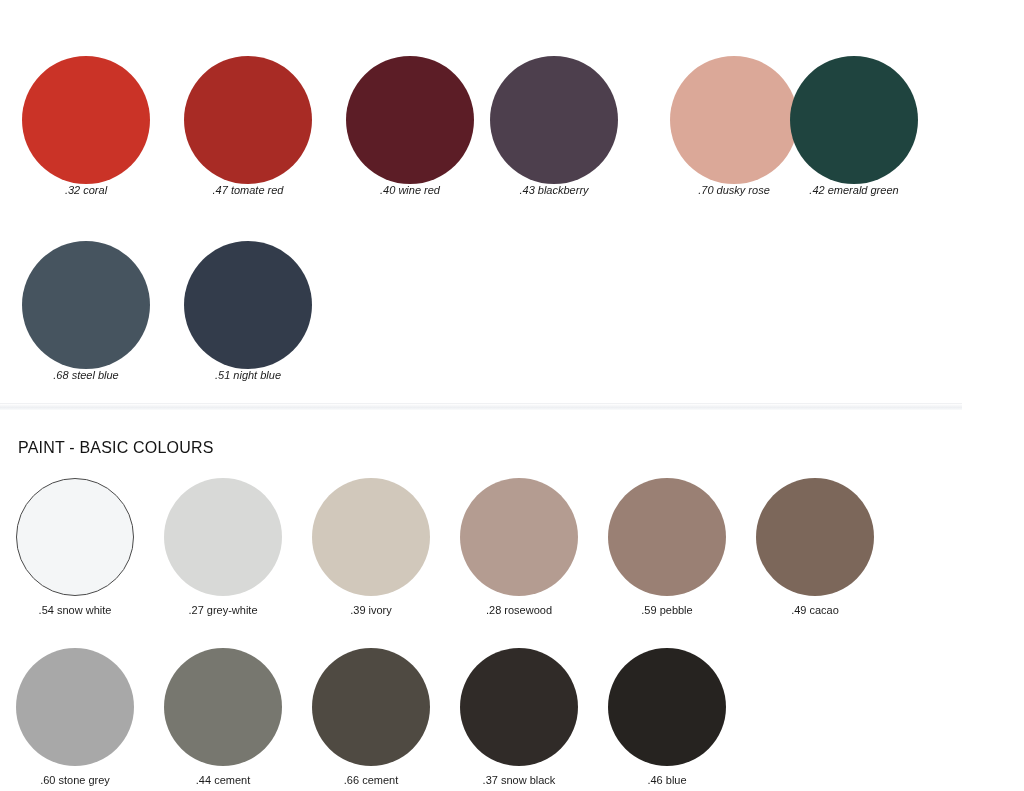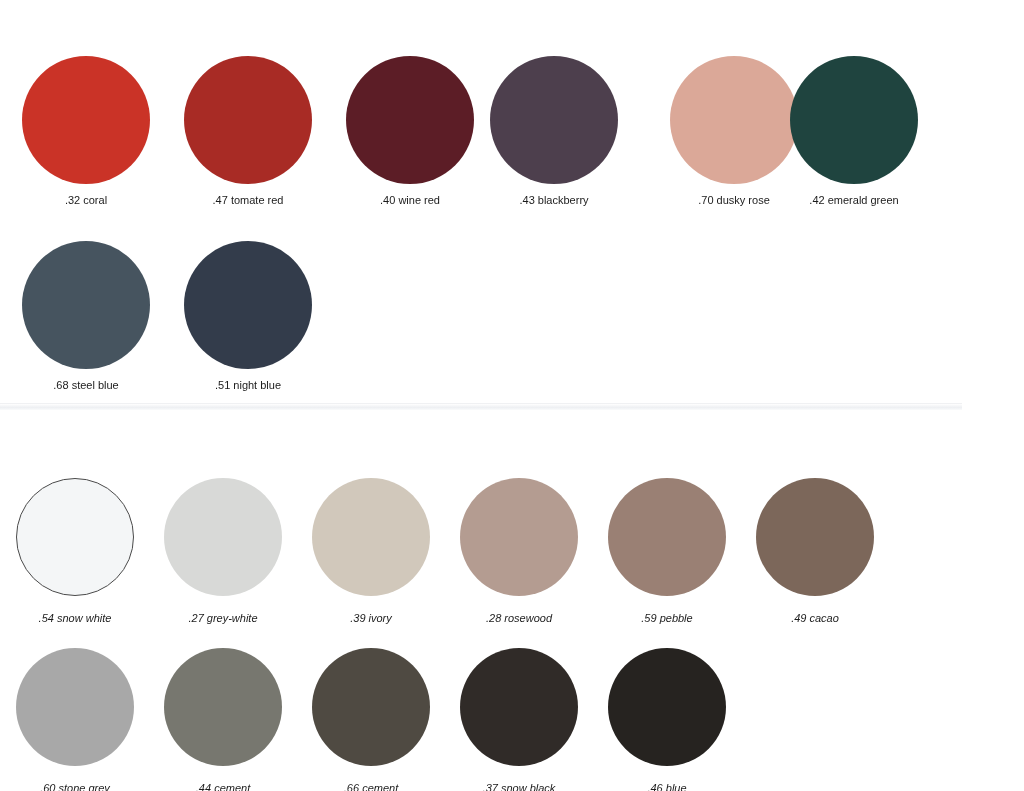--- a/index.html
+++ b/index.html
@@ -81,26 +81,26 @@
     font-size: 11px;
     line-height: 13px;
     font-weight: 400;
     color: #1b1b1b;
     white-space: nowrap;
   }
 
   
   .accent .dot   { width: 128px; height: 128px; }
   .accent .swatch{ width: 162px; }
-  .accent .label { margin-top: 10px; }
+  .accent .label { margin-top: 0; font-style: italic; }
 
   
   .basic .dot    { width: 118px; height: 118px; }
   .basic .swatch { width: 148px; }
-  .basic .label  { margin-top: 16px; font-style: italic; }
+  .basic .label  { margin-top: 8px; }
 
   .dot.outlined { border: 1px solid #4a4a4a; }
 </style>
 </head>
 <body>
 
 <div class="page">
 
 
   <div class="row accent" id="accent-row-0" style="top: 56px;">
@@ -136,20 +136,21 @@
       </div>
       <div class="swatch" style="left: 167px;">
         <span class="dot" style="background: rgb(51, 60, 75);"></span>
         <span class="label">.51 night blue</span>
       </div>
     </div>
 
   <div class="divider-line"></div>
   <div class="divider"></div>
 
+  <h1 class="section-title" id="basic-title">PAINT - BASIC COLOURS</h1>
 
   <div class="row basic" id="basic-row-0" style="top: 478px;">
       <div class="swatch" style="left: 1px;">
         <span class="dot outlined" style="background: rgb(244, 246, 247);"></span>
         <span class="label">.54 snow white</span>
       </div>
       <div class="swatch" style="left: 149px;">
         <span class="dot" style="background: rgb(216, 217, 215);"></span>
         <span class="label">.27 grey-white</span>
       </div>

